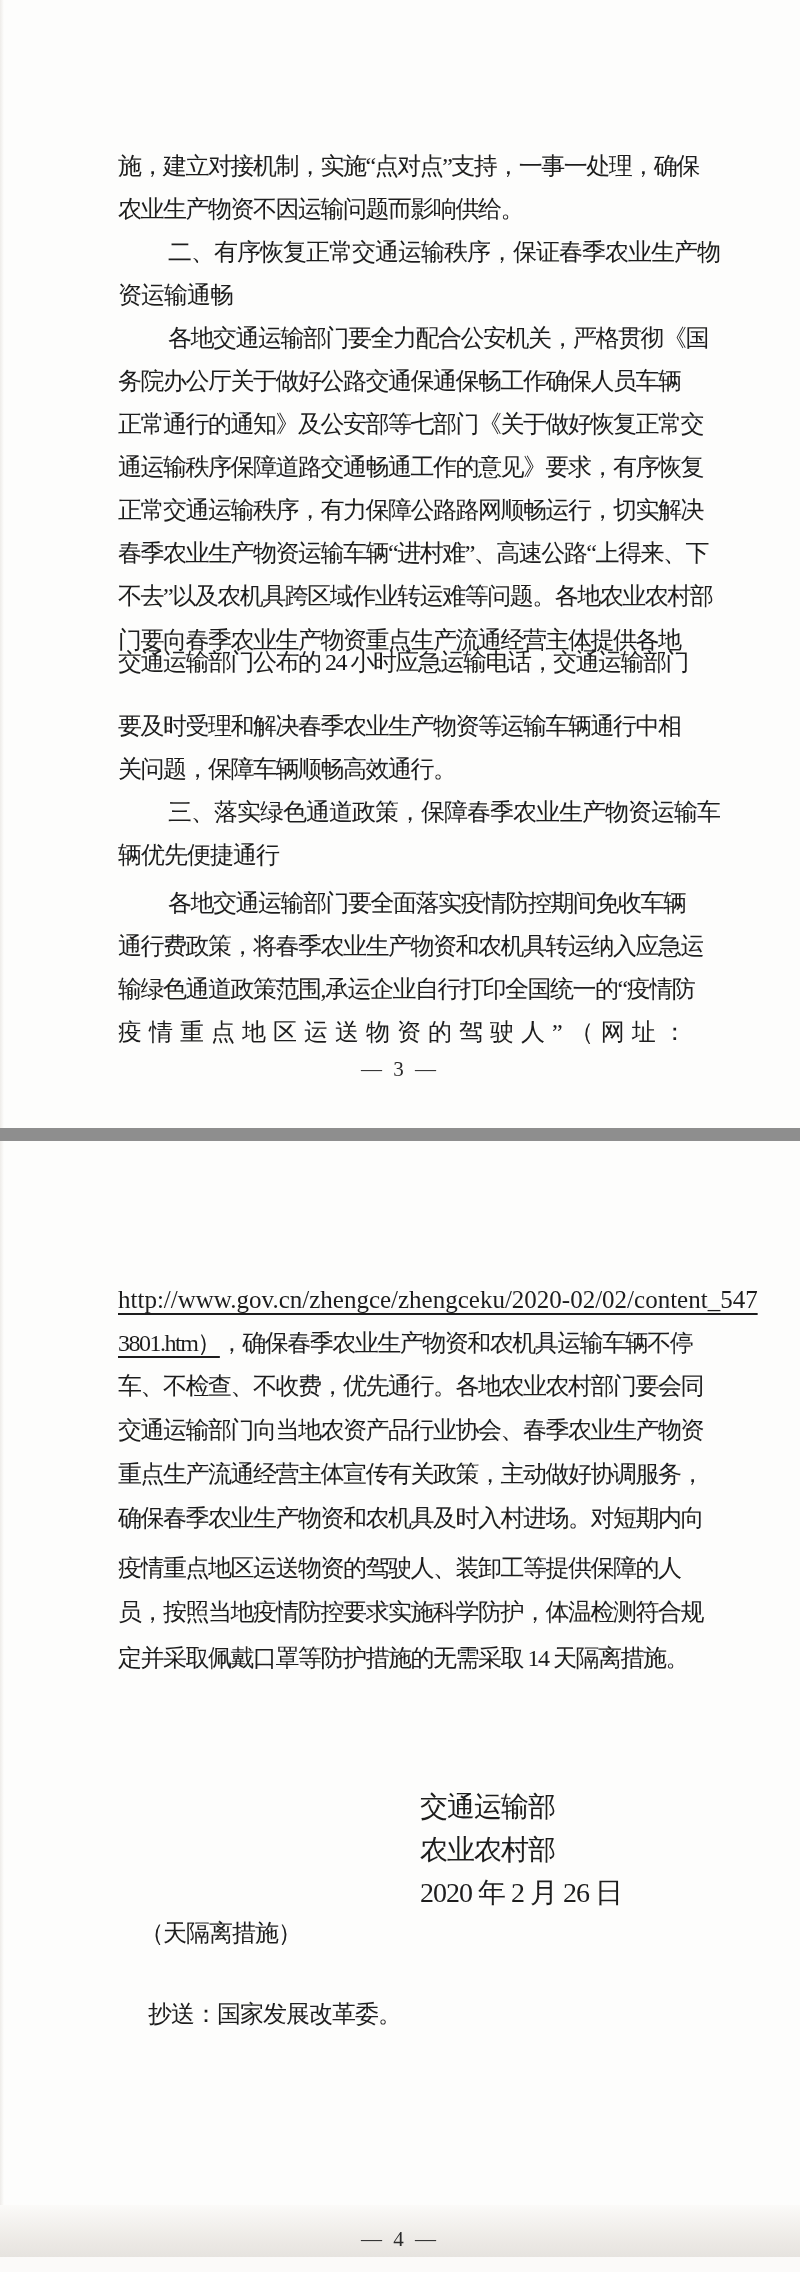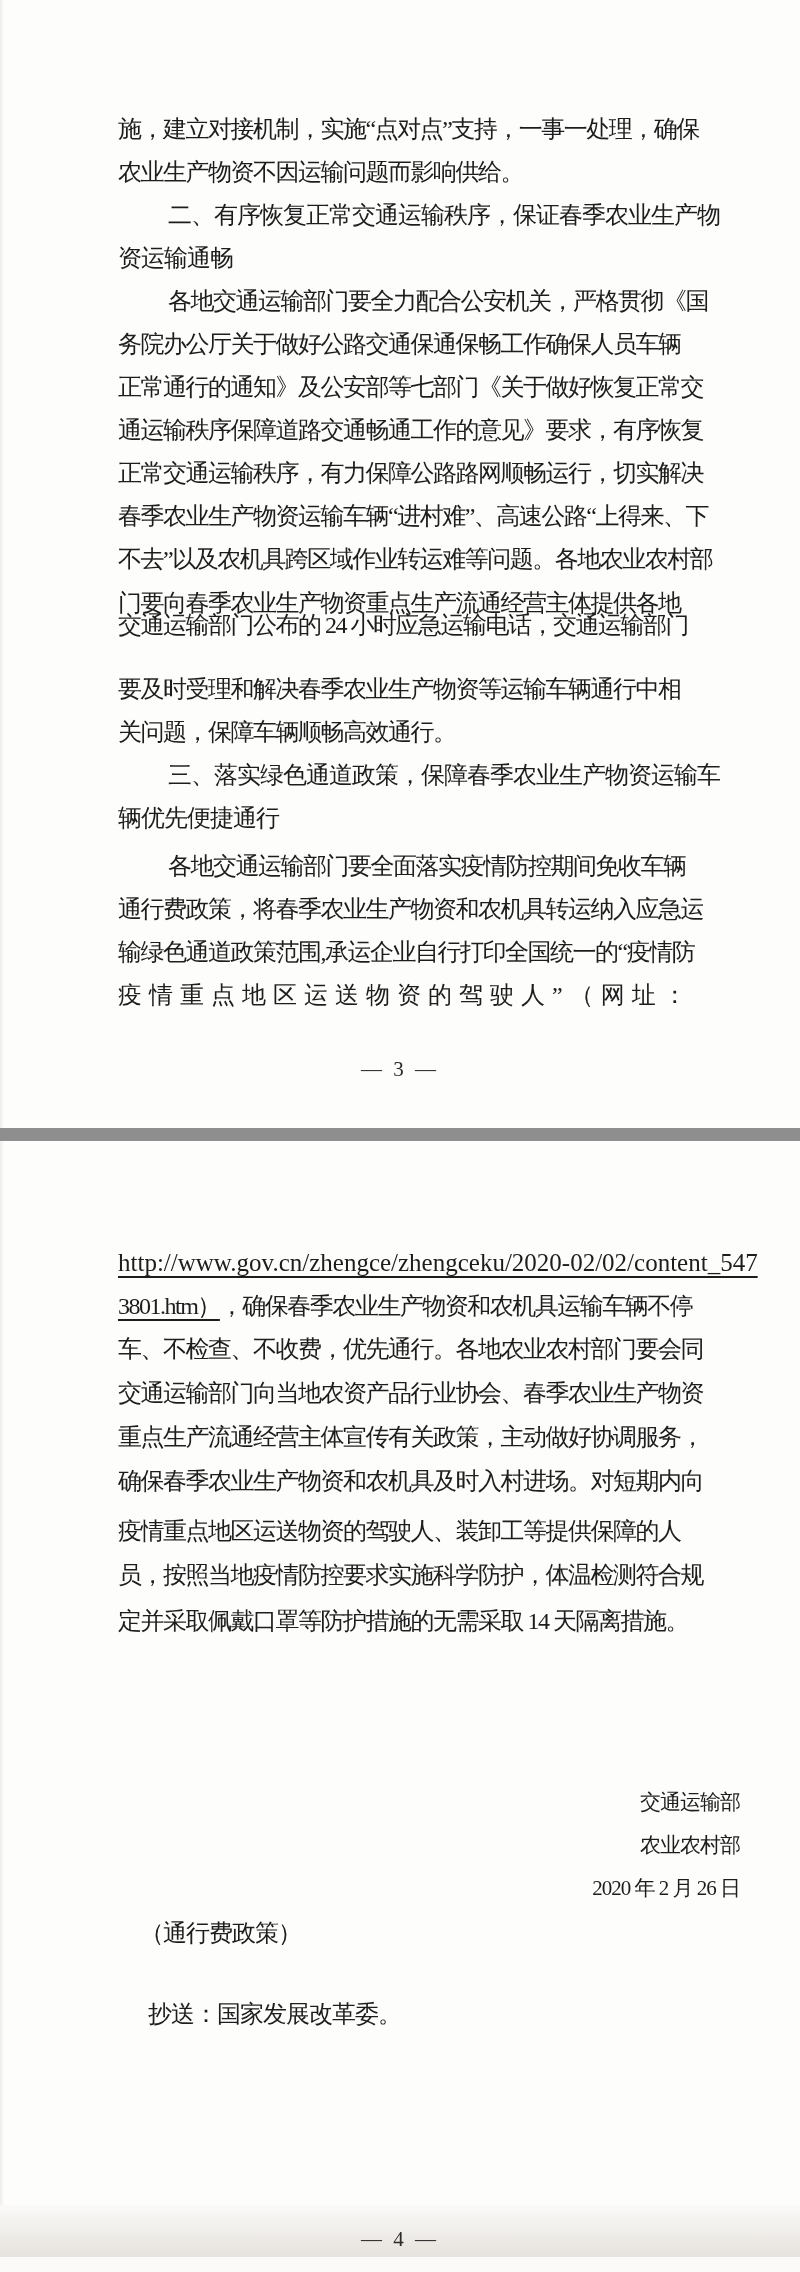--- a/index.html
+++ b/index.html
@@ -10,21 +10,21 @@
     color:#1d1d1d;
     overflow:hidden;
   }
   .paper-edge-left{
     position:absolute;left:0;top:0;width:4px;height:2272px;
     background:linear-gradient(to right,#eeece9,#fdfdfc);
   }
   .ln{
     position:absolute;left:118px;width:600px;
     white-space:nowrap;
-    font-size:24px;letter-spacing:-1.5px;line-height:34px;
+    font-size:24px;letter-spacing:-1.5px;line-height:34px;margin-top:37px;
   }
   .ind{left:168px;width:550px;}
   .bold{
     font-weight:400;
     font-family:"Liberation Sans","DejaVu Sans",sans-serif;
     letter-spacing:-1px;
   }
   .spread{letter-spacing:7px;}
   .url{
     font-size:25px;letter-spacing:0px;
@@ -37,22 +37,22 @@
   }
   .pagenum{
     position:absolute;left:0;width:800px;text-align:center;
     font-size:21px;letter-spacing:3px;color:#2a2a2a;
   }
   .separator{
     position:absolute;left:0;top:1128px;width:800px;height:13px;
     background:#8e8e8e;
   }
   .sig{
-    position:absolute;left:420px;width:320px;text-align:right;
-    font-size:21px;letter-spacing:-1px;white-space:nowrap;
+    position:absolute;left:420px;width:320px;text-align:left;
+    font-size:28px;letter-spacing:-1px;white-space:nowrap;
   }
   .note{
     position:absolute;white-space:nowrap;
     font-size:24px;letter-spacing:-1px;
   }
   .bottom-band{
     position:absolute;left:0;top:2205px;width:800px;height:52px;
     background:linear-gradient(to bottom,#fbfaf8 0%,#ece9e5 70%,#e6e3df 100%);
   }
   .bottom-strip{
@@ -100,19 +100,19 @@
   <div class="ln" style="top:1420px">重点生产流通经营主体宣传有关政策，主动做好协调服务，</div>
   <div class="ln" style="top:1464px">确保春季农业生产物资和农机具及时入村进场。对短期内向</div>
   <div class="ln" style="top:1514px">疫情重点地区运送物资的驾驶人、装卸工等提供保障的人</div>
   <div class="ln" style="top:1558px">员，按照当地疫情防控要求实施科学防护，体温检测符合规</div>
   <div class="ln" style="top:1604px">定并采取佩戴口罩等防护措施的无需采取 14 天隔离措施。</div>
 
   <div class="sig" style="top:1788px">交通运输部</div>
   <div class="sig" style="top:1831px">农业农村部</div>
   <div class="sig" style="top:1874px">2020 年 2 月 26 日</div>
 
-  <div class="note" style="top:1917px;left:140px">（通行费政策）</div>
+  <div class="note" style="top:1917px;left:140px">（天隔离措施）</div>
   <div class="note" style="top:1998px;left:148px">抄送：国家发展改革委。</div>
 
   <div class="bottom-band"></div>
   <div class="pagenum" style="top:2227px">— 4 —</div>
   <div class="bottom-strip"></div>
 </section>
 
 </body></html>

